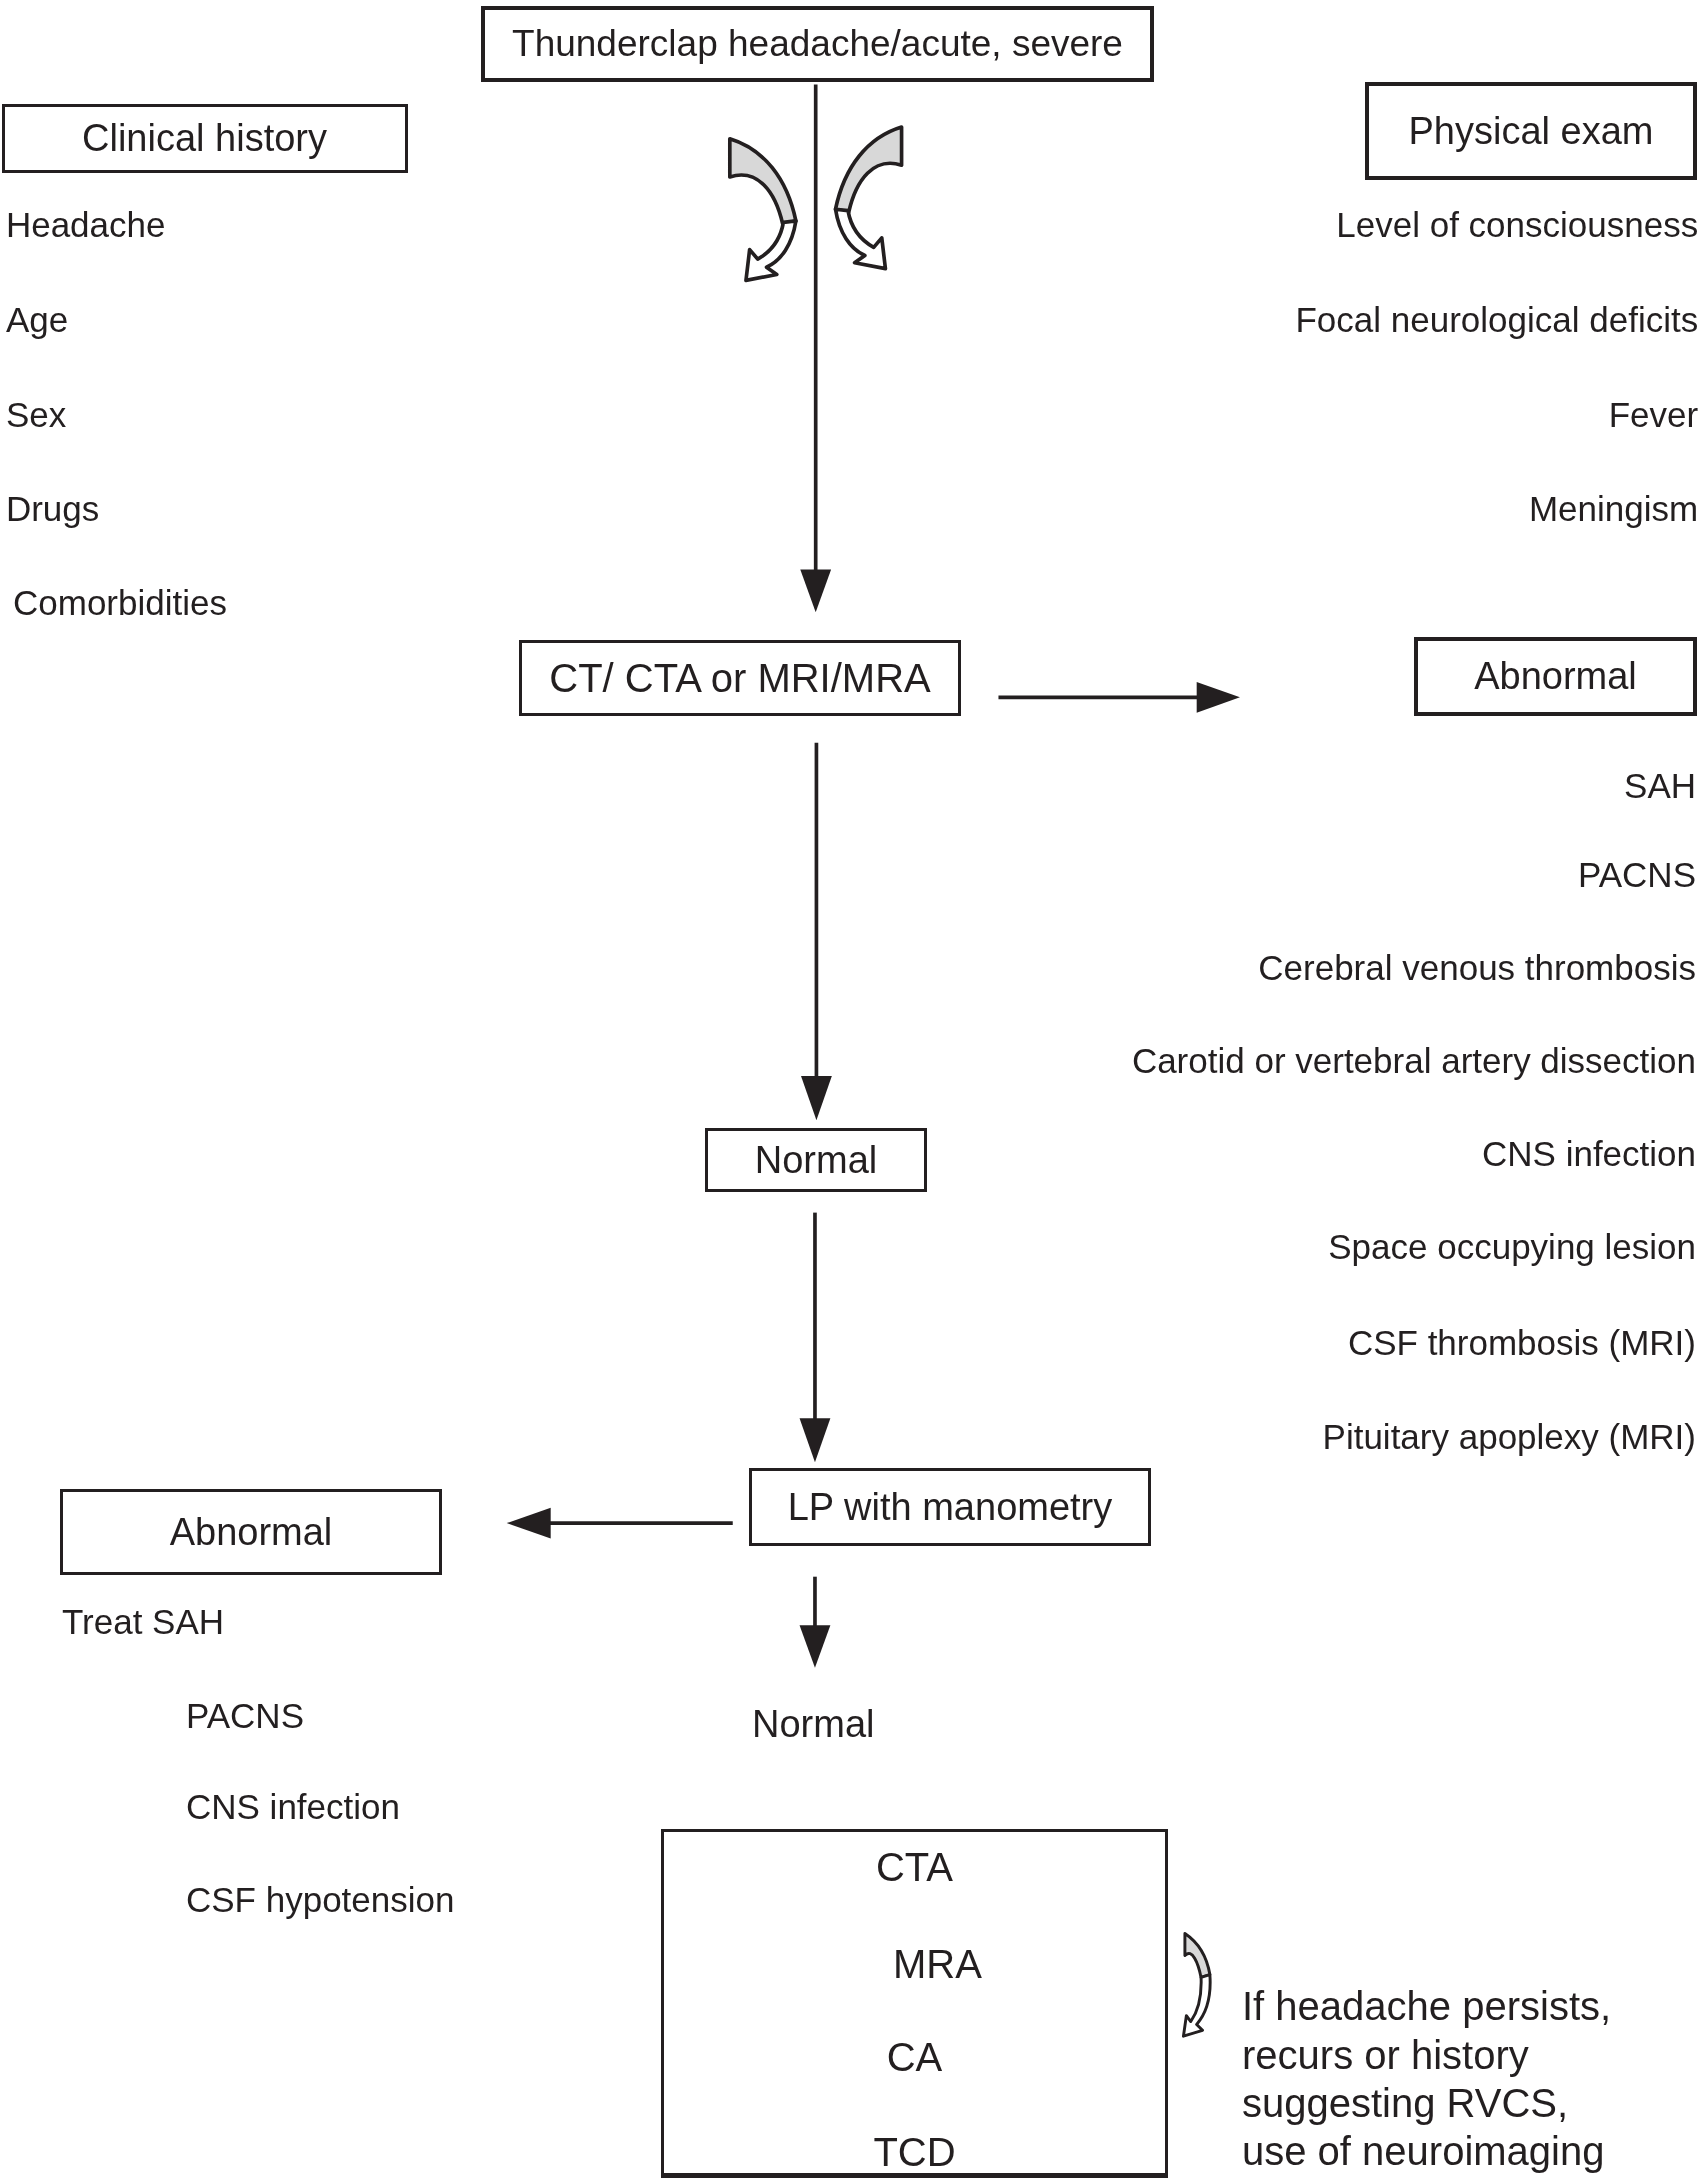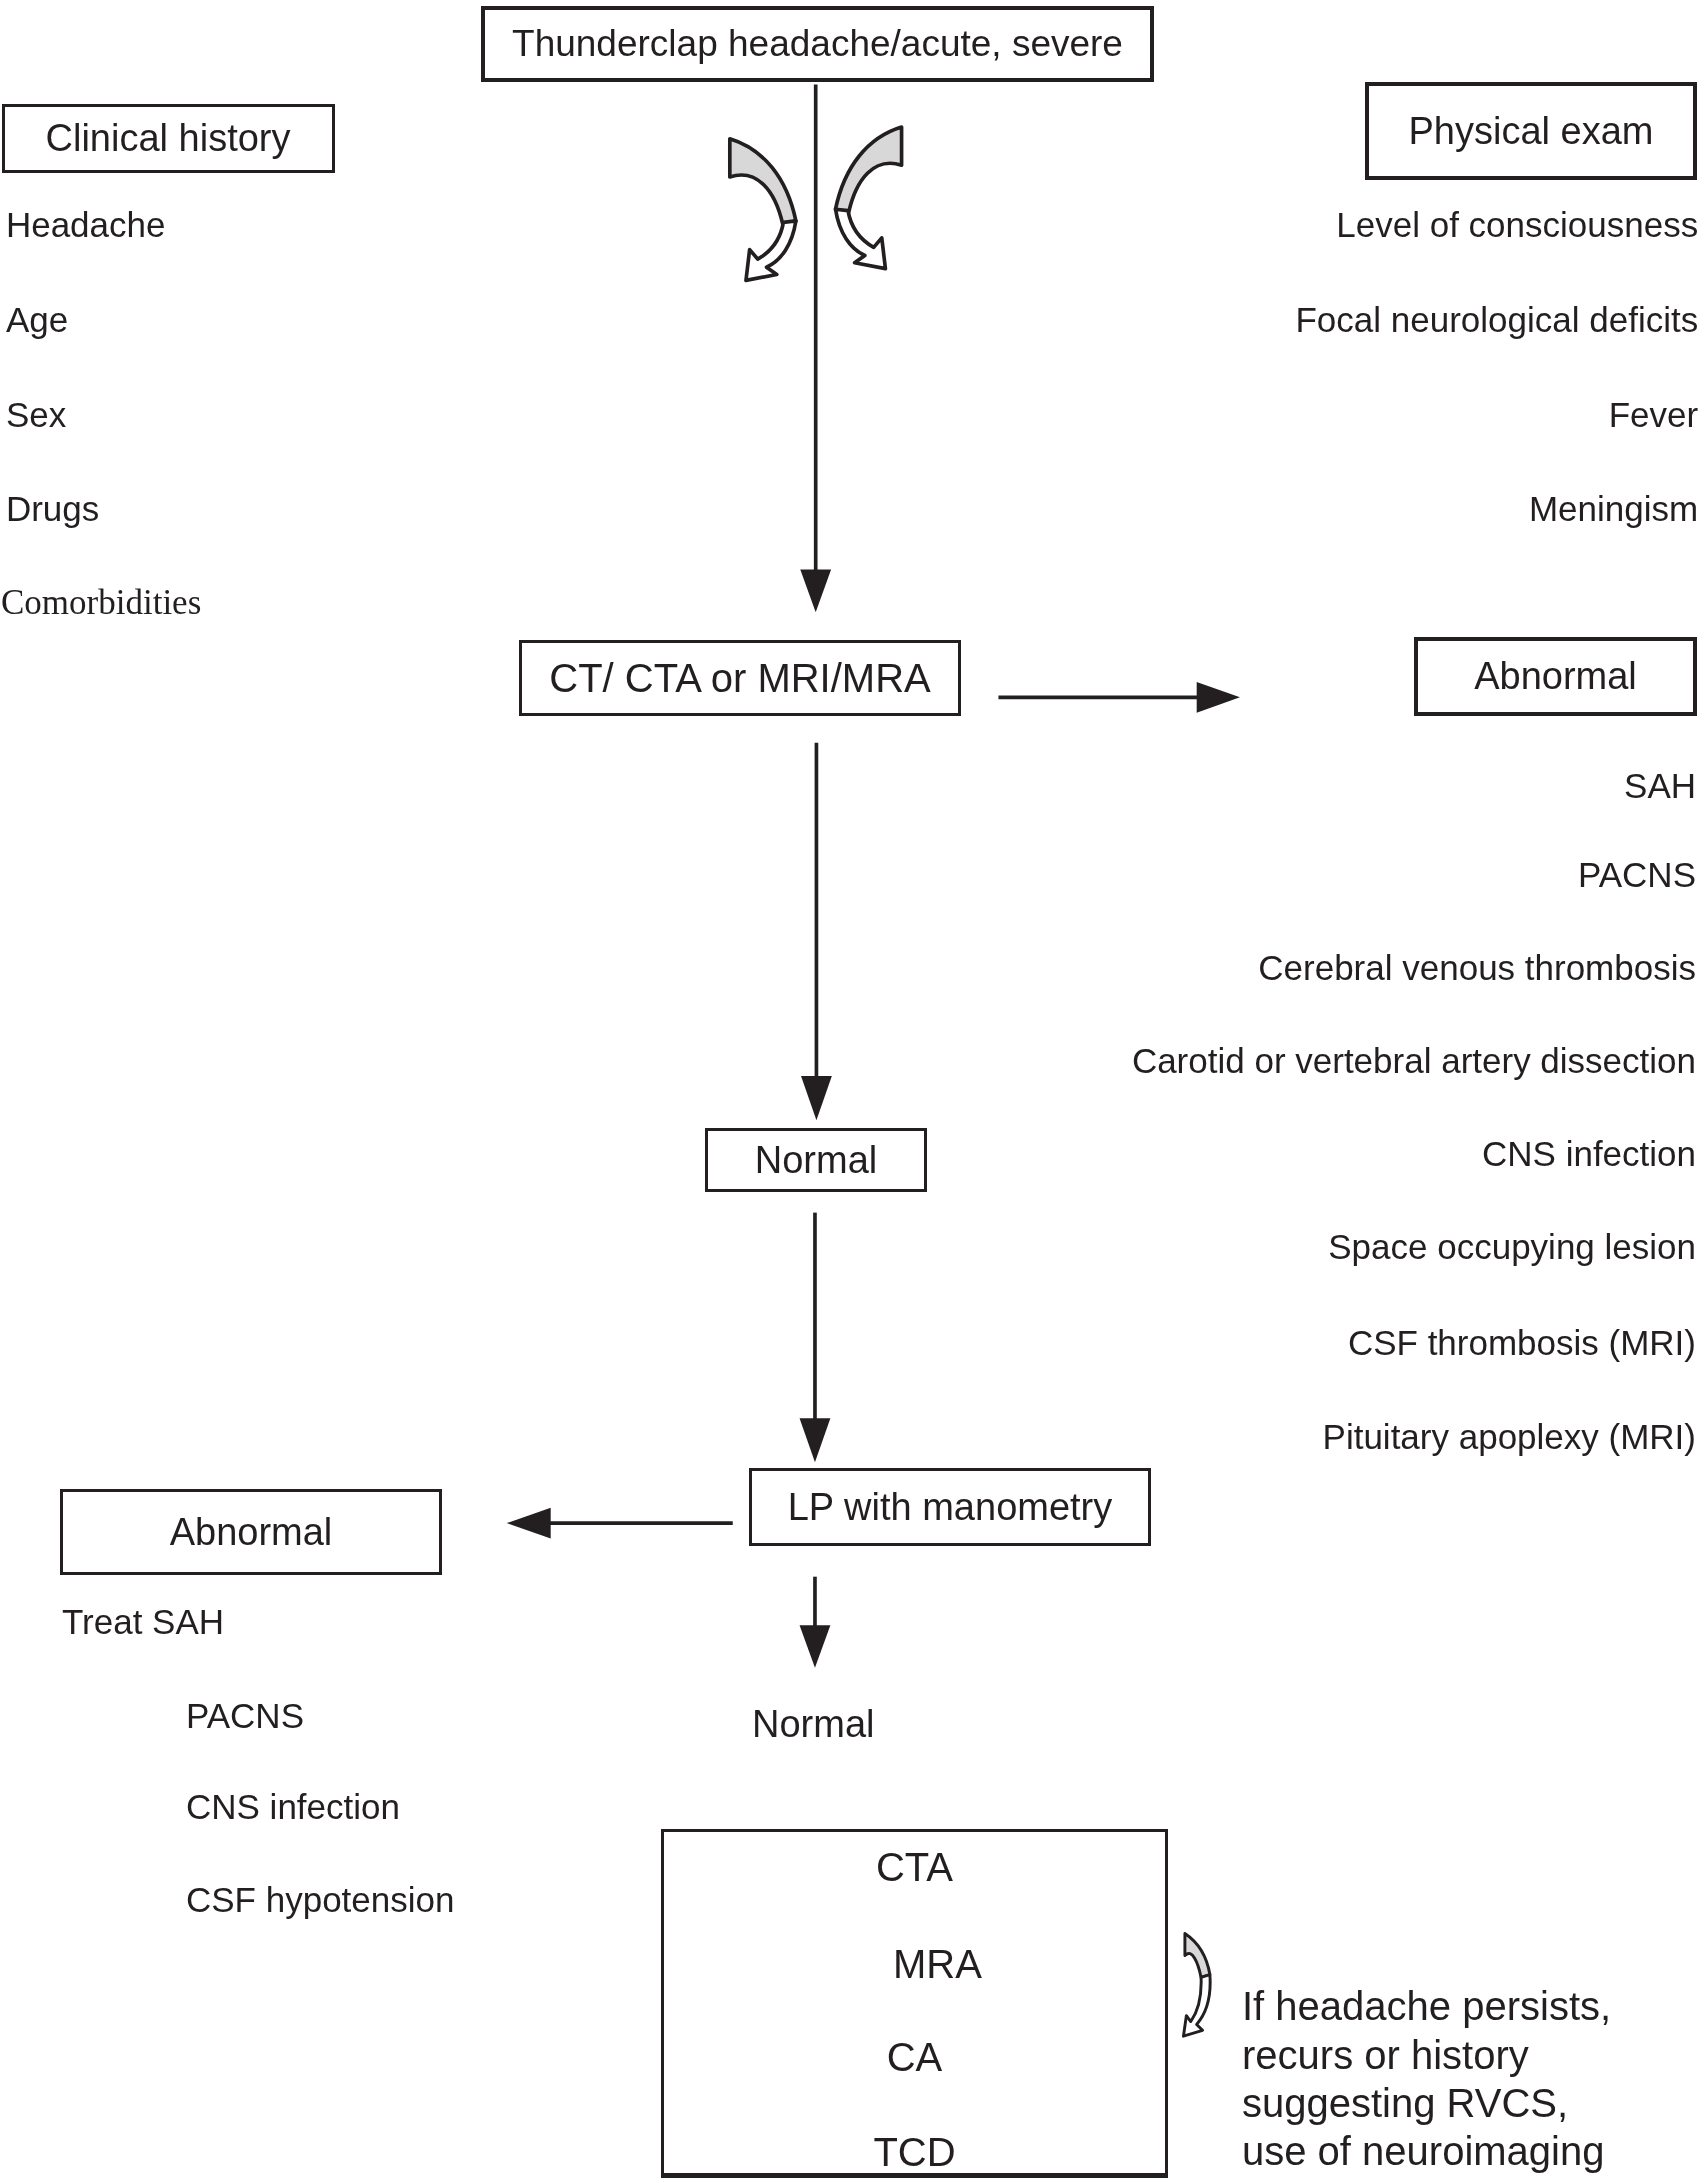--- a/index.html
+++ b/index.html
@@ -98,28 +98,28 @@
     <g transform="translate(1608,2630)">
       <path class="curve-gray sm" d="M 6 4 C 24 16 36 36 40 60 L 28 64 C 24 44 16 24 6 34 Z"></path>
       <path class="curve-white sm" d="M 40 60 C 42 88 36 112 22 128 L 30 136 L 4 144 L 8 116 L 14 124 C 24 110 29 88 28 64 Z"></path>
     </g>
   </svg>
 
   <div class="box thick" style="left:481px;top:5.9px;width:673px;height:76px;font-size:37px;">
     <span>Thunderclap headache/acute, severe</span>
   </div>
 
-  <div class="box" style="left:1.5px;top:104px;width:333px;height:69px;">
+  <div class="box" style="left:1.5px;top:104px;width:406px;height:69px;">
     <span>Clinical history</span>
   </div>
   <div class="txt" style="left:5.9px;top:203px;">Headache</div>
   <div class="txt" style="left:5.9px;top:298px;">Age</div>
   <div class="txt" style="left:5.9px;top:393px;">Sex</div>
   <div class="txt" style="left:5.9px;top:487px;">Drugs</div>
-  <div class="txt" style="left:1px;top:581px;font-family:Liberation Serif, serif;">Comorbidities</div>
+  <div class="txt" style="left:13px;top:581px;">Comorbidities</div>
 
   <div class="box thick" style="left:1365px;top:82px;width:332px;height:98px;">
     <span>Physical exam</span>
   </div>
   <div class="txt" style="right:8.8px;top:203px;">Level of consciousness</div>
   <div class="txt" style="right:8.8px;top:298px;">Focal neurological deficits</div>
   <div class="txt" style="right:8.8px;top:393px;">Fever</div>
   <div class="txt" style="right:8.8px;top:487px;">Meningism</div>
 
   <div class="box" style="left:519px;top:640px;width:442px;height:76px;font-size:40px;align-items:center;">

